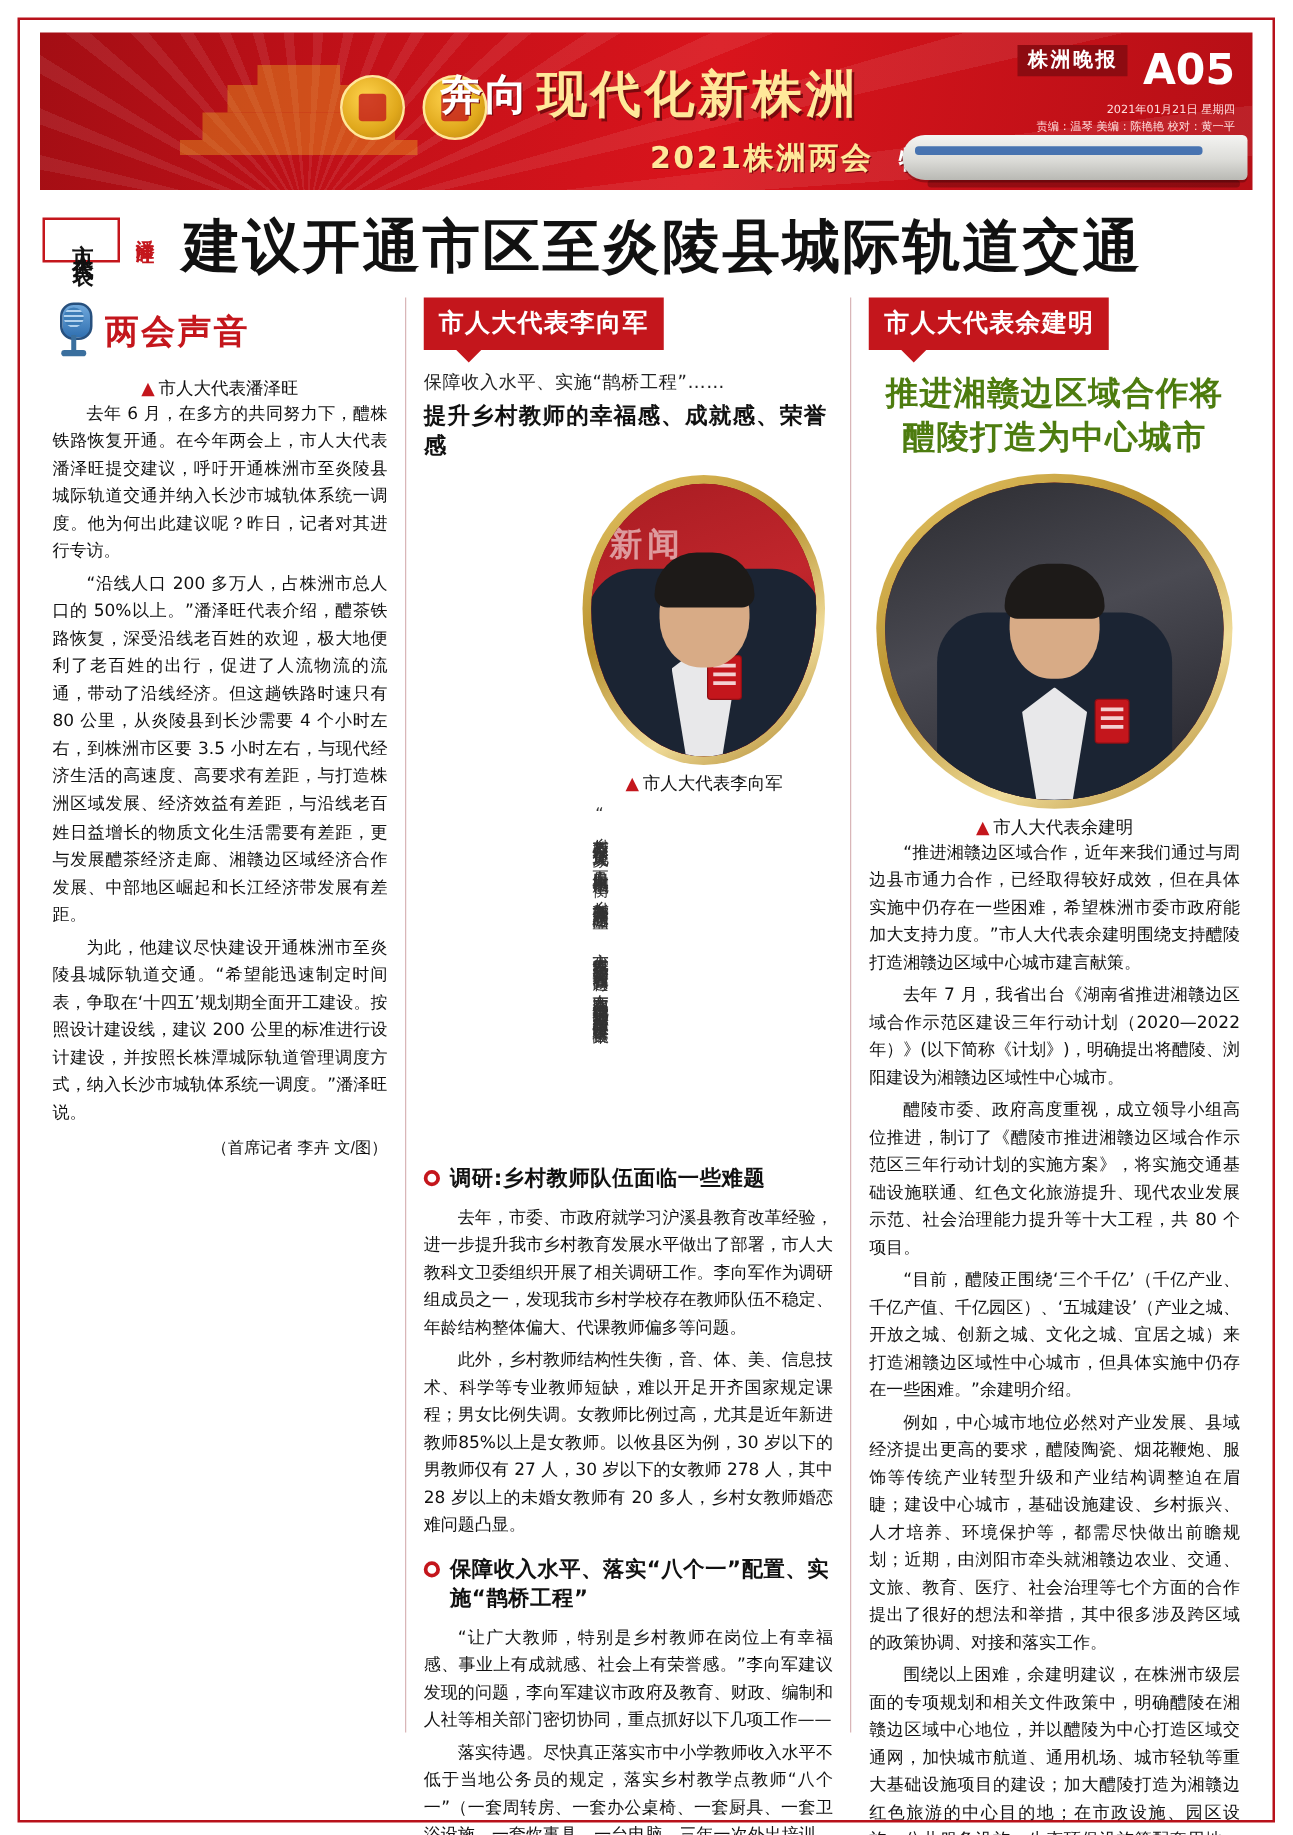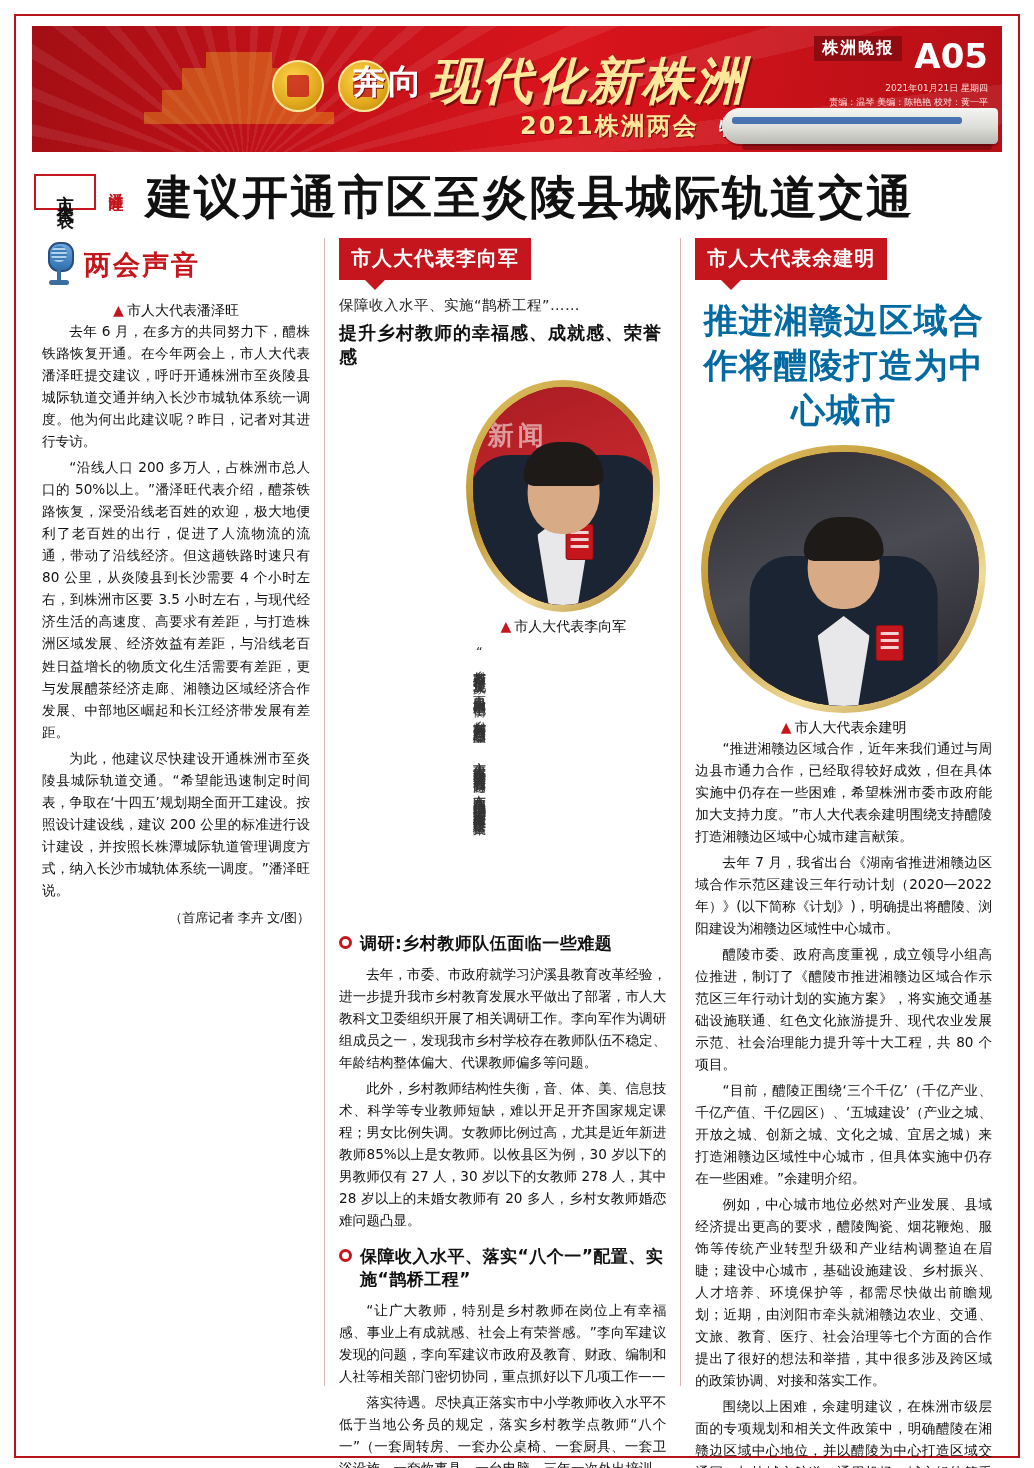--- a/index.html
+++ b/index.html
@@ -63,24 +63,23 @@
     color:#fff;
     font-family:"DejaVu Sans", sans-serif;
     font-weight:bold;
   }
   .mh-title .t-run{
     font-size:34px;letter-spacing:2px;color:#fff;
     display:inline-block;vertical-align:middle;
     text-shadow:1px 1px 0 #7a0a0e;
   }
   .mh-title .t-main{
-    font-size:50px;letter-spacing:3px;
+    font-size:40px;letter-spacing:3px;
     display:inline-block;vertical-align:middle;
     color:#ffe89a;
-    font-style:italic;
     text-shadow:2px 2px 0 #7a0a0e;
   }
   .mh-sub{
     position:absolute;left:488px;top:84px;
     color:#ffe89a;font-size:24px;font-weight:bold;letter-spacing:2px;
     font-family:"DejaVu Sans", sans-serif;
     text-shadow:1px 1px 0 #7a0a0e;
   }
   .mh-sub .grey{color:#fff;font-size:20px;margin-left:10px;}
   .mh-right{
@@ -225,21 +224,21 @@
     font-family:"DejaVu Sans", sans-serif;
     font-size:14.5px;color:#222;margin:2px 0 6px 0;letter-spacing:.5px;
   }
   .subhead{
     font-family:"DejaVu Sans", sans-serif;
     font-weight:bold;font-size:18px;line-height:1.3;letter-spacing:1px;color:#111;
     margin-bottom:10px;
   }
   .subhead-c{
     font-family:"DejaVu Sans", sans-serif;
-    font-weight:bold;font-size:34px;line-height:1.32;letter-spacing:1px;color:#0369a1;
+    font-weight:bold;font-size:26px;line-height:1.32;letter-spacing:1px;color:#4d7c0f;
     text-align:center;margin:4px 0 12px 0;
   }
 
   
   .photo-oval{
     position:relative;width:100%;height:286px;margin:2px 0 6px 0;
   }
   .oval-frame{
     position:absolute;left:6px;top:0;right:6px;bottom:0;
     border-radius:50% 50% 50% 50% / 46% 46% 54% 54%;

